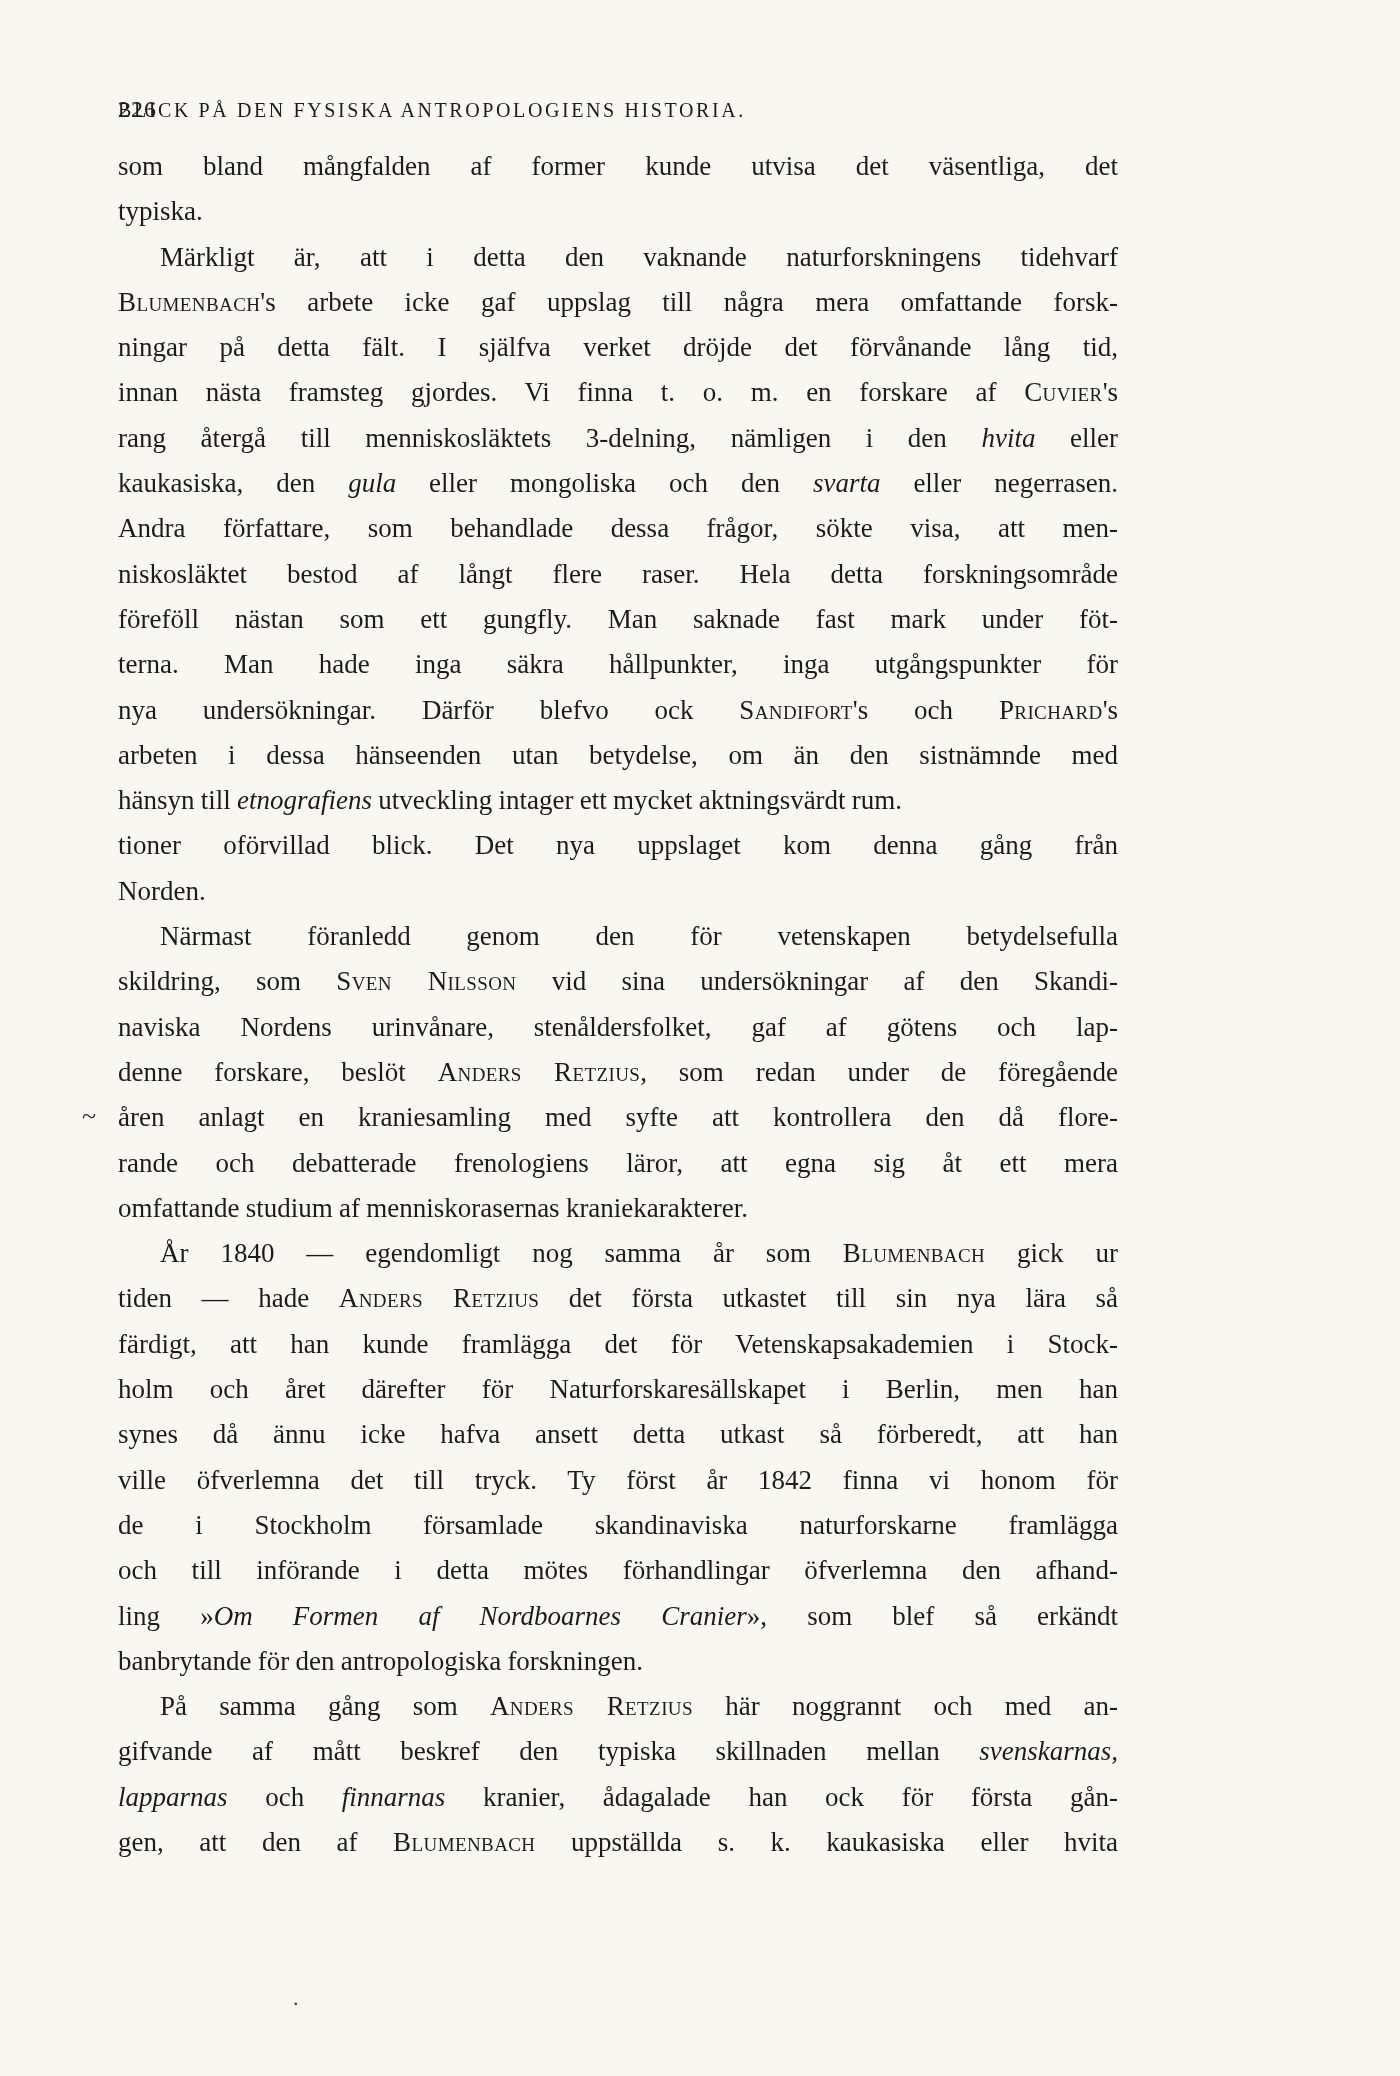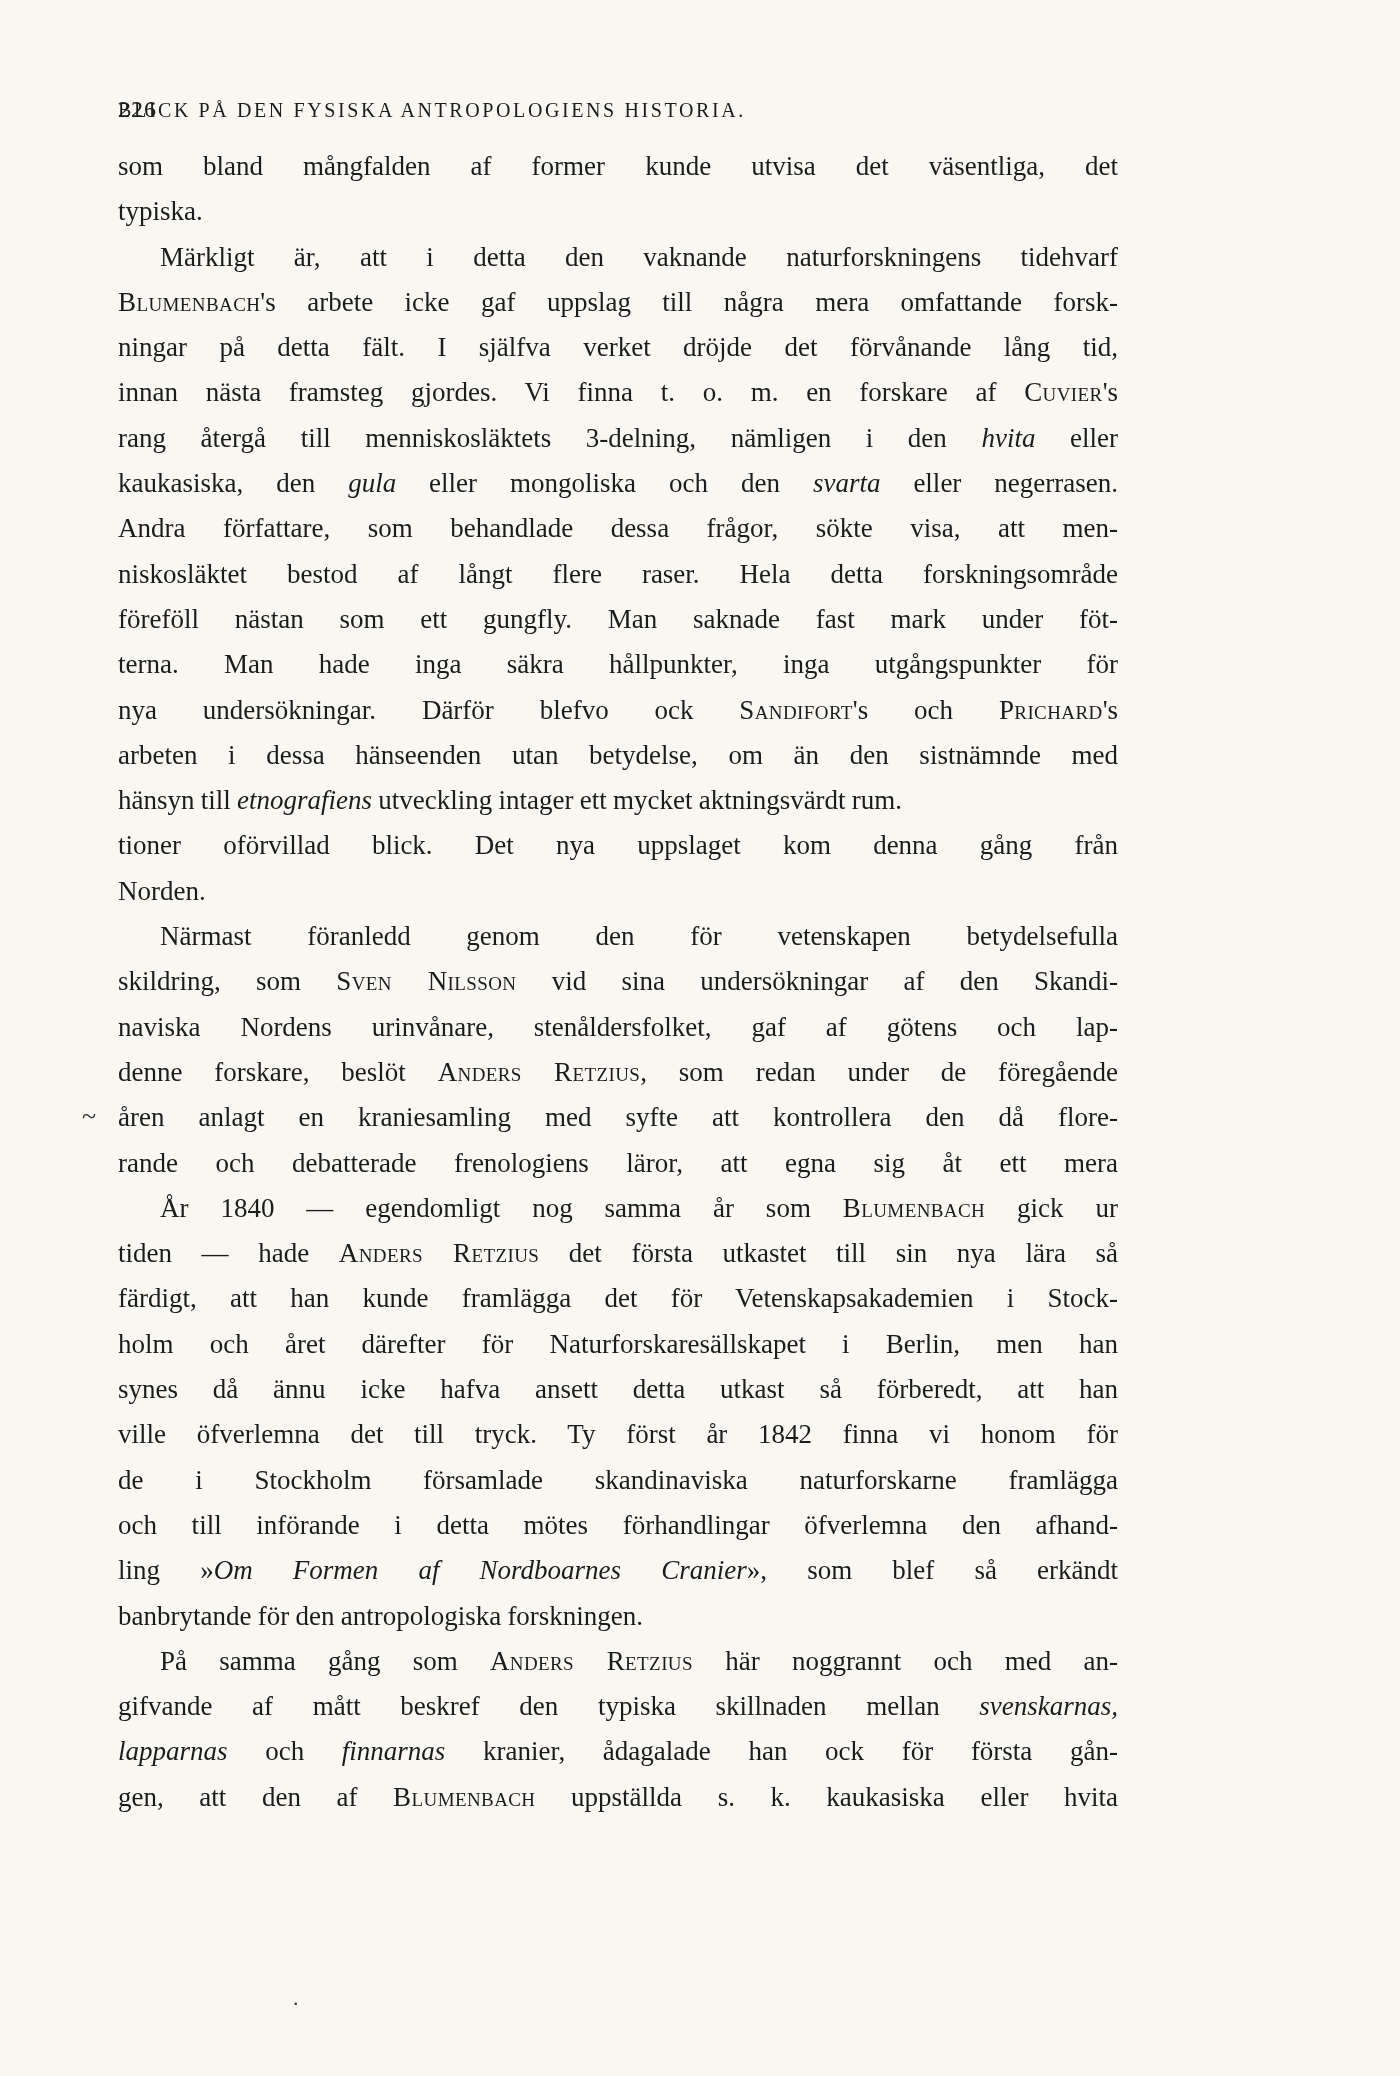--- a/index.html
+++ b/index.html
@@ -92,20 +92,21 @@
       <div class="line"><span>arbeten i dessa hänseenden utan betydelse, om än den sistnämnde med</span></div>
       <div class="line last"><span>hänsyn till </span><span class="run-i">etnografiens</span><span> utveckling intager ett mycket aktningsvärdt rum.</span></div>
       <div class="line"><span>tioner oförvillad blick.  Det nya uppslaget kom denna gång från</span></div>
       <div class="line last"><span>Norden.</span></div>
       <div class="line indent"><span>Närmast föranledd genom den för vetenskapen betydelsefulla</span></div>
       <div class="line"><span>skildring, som </span><span class="run-sc">Sven Nilsson</span><span> vid sina undersökningar af den Skandi-</span></div>
       <div class="line"><span>naviska Nordens urinvånare, stenåldersfolket, gaf af götens och lap-</span></div>
       <div class="line"><span>denne forskare, beslöt </span><span class="run-sc">Anders Retzius</span><span>, som redan under de föregående</span></div>
       <div class="line"><span class="margin-mark">~</span><span>åren anlagt en kraniesamling med syfte att kontrollera den då flore-</span></div>
       <div class="line"><span>rande och debatterade frenologiens läror, att egna sig åt ett mera</span></div>
+      <div class="line last"><span>omfattande studium af menniskorasernas kraniekarakterer.</span></div>
       <div class="line indent"><span>År 1840 — egendomligt nog samma år som </span><span class="run-sc">Blumenbach</span><span> gick ur</span></div>
       <div class="line"><span>tiden — hade </span><span class="run-sc">Anders Retzius</span><span> det första utkastet till sin nya lära så</span></div>
       <div class="line"><span>färdigt, att han kunde framlägga det för Vetenskapsakademien i Stock-</span></div>
       <div class="line"><span>holm och året därefter för Naturforskaresällskapet i Berlin, men han</span></div>
       <div class="line"><span>synes då ännu icke hafva ansett detta utkast så förberedt, att han</span></div>
       <div class="line"><span>ville öfverlemna det till tryck.  Ty först år 1842 finna vi honom för</span></div>
       <div class="line"><span>de i Stockholm församlade skandinaviska naturforskarne framlägga</span></div>
       <div class="line"><span>och till införande i detta mötes förhandlingar öfverlemna den afhand-</span></div>
       <div class="line"><span>ling »</span><span class="run-bi">Om Formen af Nordboarnes Cranier</span><span>», som blef så erkändt</span></div>
       <div class="line last"><span>banbrytande för den antropologiska forskningen.</span></div>

